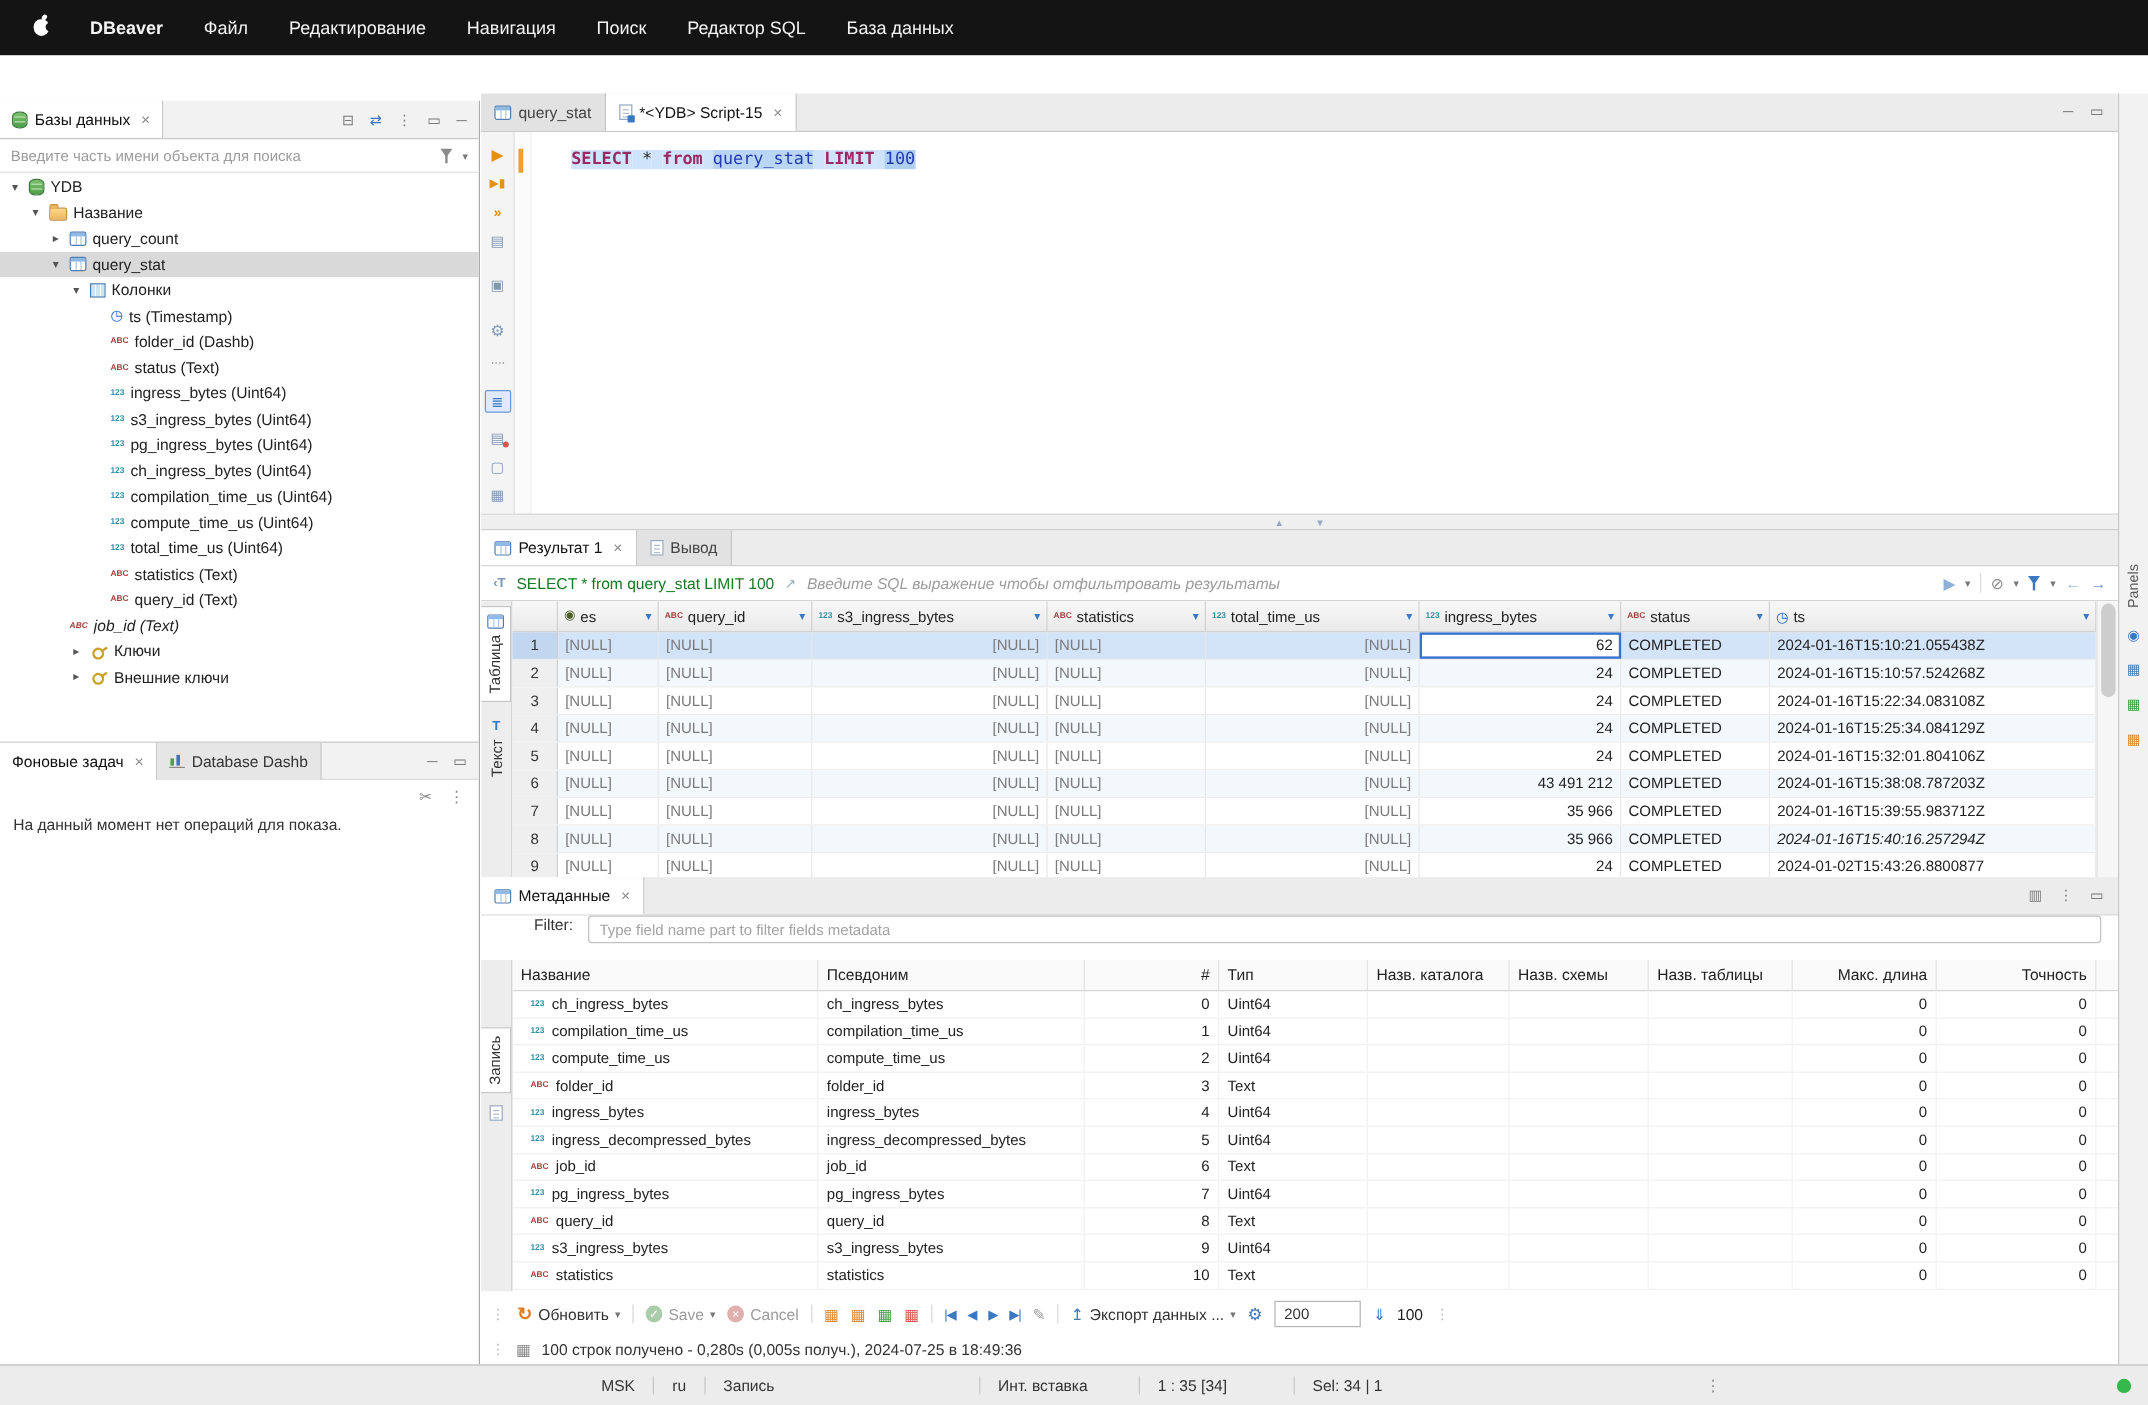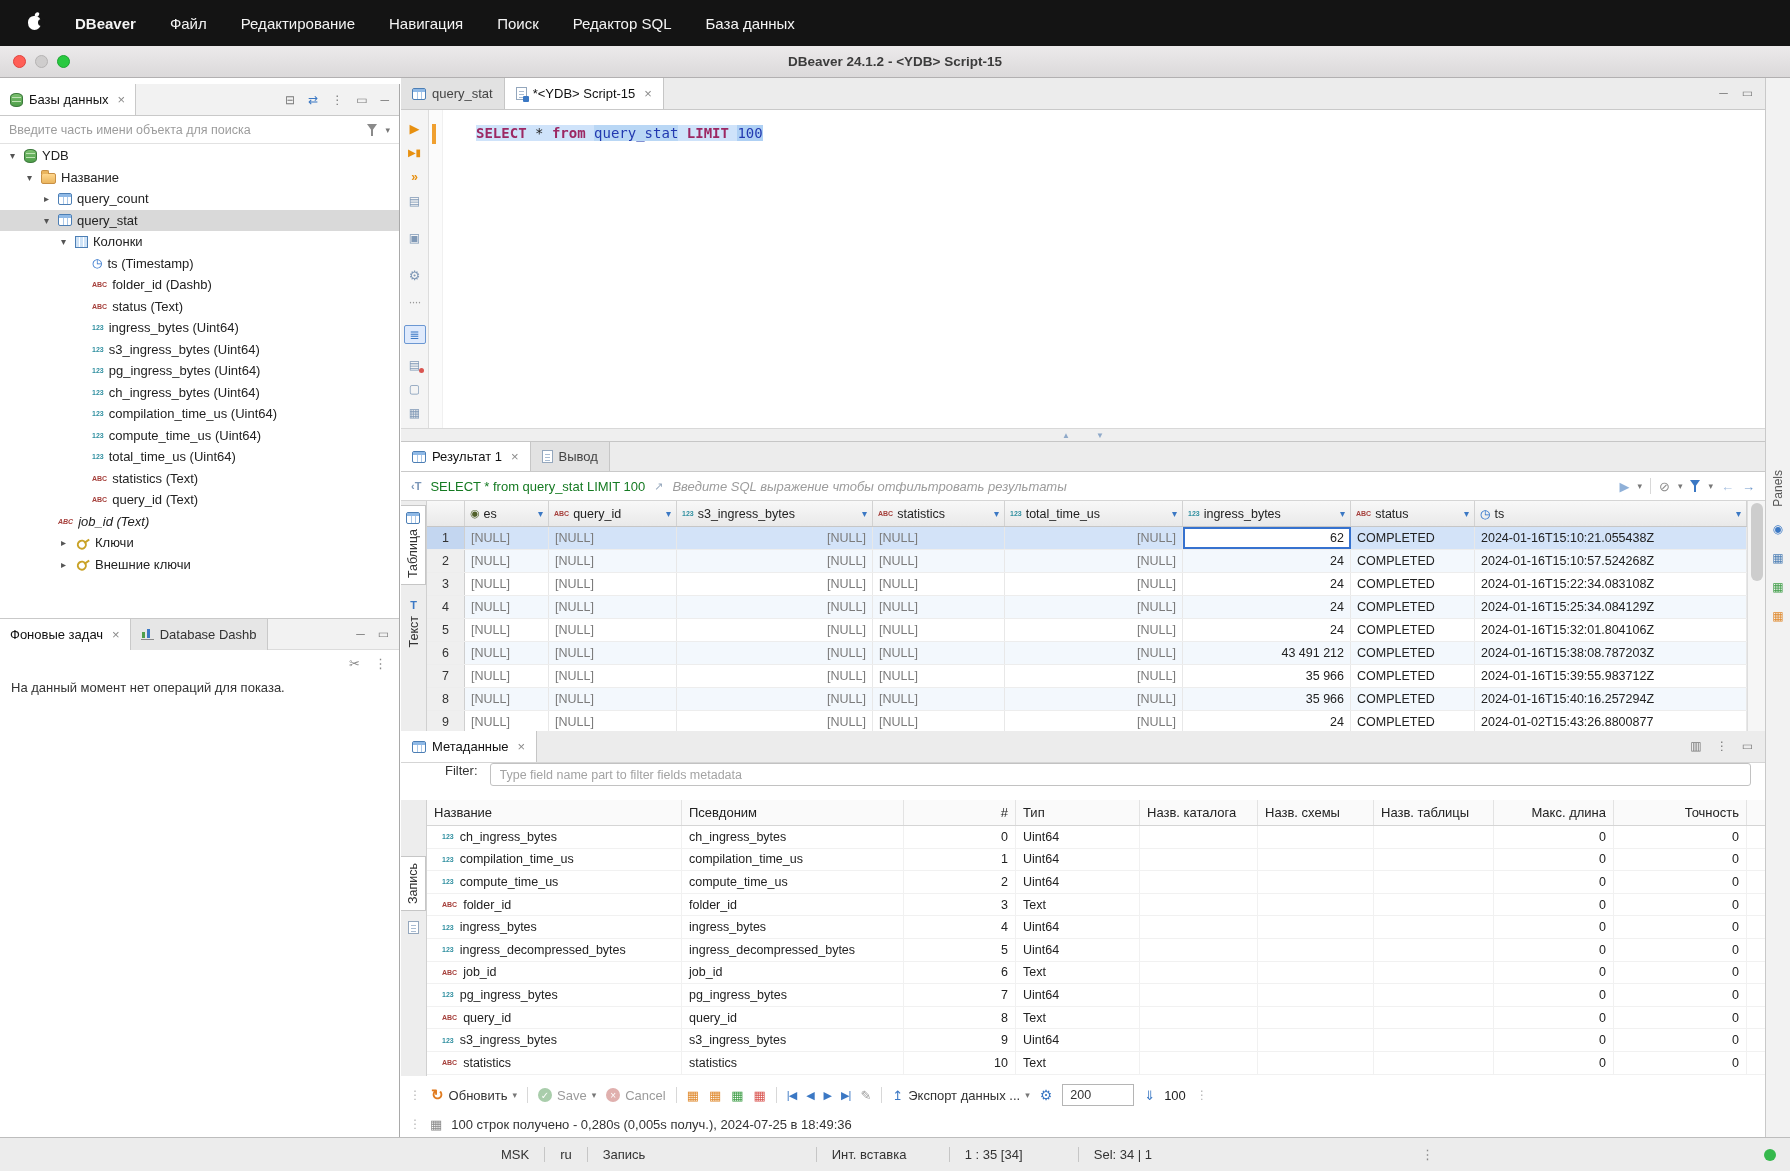--- a/index.html
+++ b/index.html
@@ -186,28 +186,20 @@
         <span class="menu-item appname">DBeaver</span>
         <span class="menu-item">Файл</span>
         <span class="menu-item">Редактирование</span>
         <span class="menu-item">Навигация</span>
         <span class="menu-item">Поиск</span>
         <span class="menu-item">Редактор SQL</span>
         <span class="menu-item">База данных</span>
       </div>
   </div>
 
-  <div class="titlebar">
-    <div class="lights">
-      <span class="light l-close"></span>
-      <span class="light l-min"></span>
-      <span class="light l-max"></span>
-    </div>
-    <div class="wtitle">DBeaver 24.1.2 - &lt;YDB&gt; Script-15</div>
-  </div>
 
   <div class="leftp">
     <div class="phead">
       <div class="ptab active">
         <span class="i i-db"></span>
         <span>Базы данных</span>
         <span class="x">×</span>
       </div>
       <div class="phicons">
         <span>⊟</span>
@@ -683,21 +675,21 @@
               </div>
               <div class="gc a-right" style="width: 178px;">
                 <span class="nullv">[NULL]</span>
               </div>
               <div class="gc a-right" style="width: 168px;">
                 <span>35 966</span>
               </div>
               <div class="gc a-left" style="width: 124px;">
                 <span>COMPLETED</span>
               </div>
-              <div class="gc a-left" style="width: 272px;">
+              <div class="gc a-left" style="width: 272px; font-style: italic;">
                 <span>2024-01-16T15:40:16.257294Z</span>
               </div>
             </div>
             <div class="grow">
               <div class="gc rn" style="width: 38px;">9</div>
               <div class="gc a-left" style="width: 84px;">
                 <span class="nullv">[NULL]</span>
               </div>
               <div class="gc a-left" style="width: 128px;">
                 <span class="nullv">[NULL]</span>

